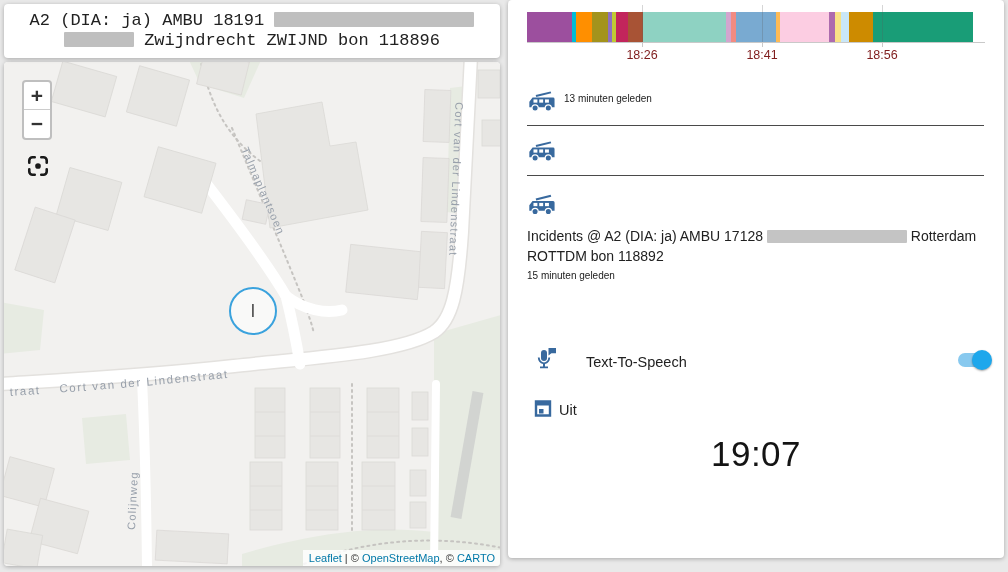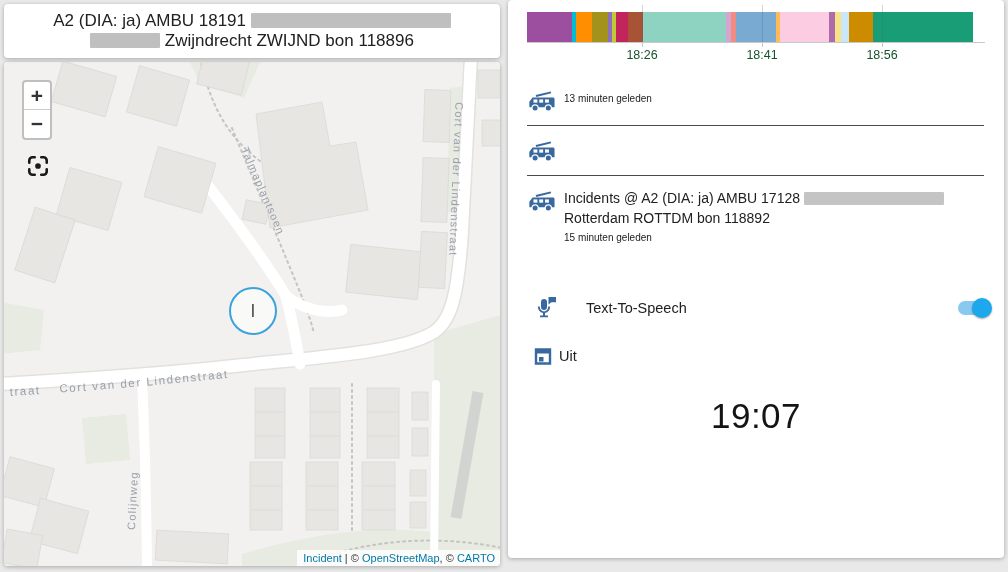--- a/index.html
+++ b/index.html
@@ -3,21 +3,21 @@
 <meta charset="utf-8">
 <style>
   * { margin:0; padding:0; box-sizing:border-box; }
   html,body { width:1008px; height:572px; overflow:hidden; background:#e9e9e9;
               font-family:"Liberation Sans", sans-serif; color:#212121; }
 
   .card { background:#fff; border-radius:4px; box-shadow:0 1px 4px rgba(0,0,0,.28); position:absolute; }
 
   
   #header-card { left:4px; top:4px; width:496px; height:54px; padding:7px 12px; 
-                 text-align:center; font-size:17px; line-height:20px; z-index:5;}
+                 text-align:center; font-size:17px; line-height:20px; z-index:5;font-family:Liberation Mono, monospace;}
   .redact { display:inline-block; height:14px; background:#c2c2c2; border-radius:1px;
             vertical-align:-2px; }
   #header-card .redact { height:15px; background:#bfbfbf; }
 
   
   #map-card { left:4px; top:62px; width:496px; height:504px; overflow:hidden; }
   #map-card svg.mapsvg { position:absolute; inset:0; }
   .street { font-size:11px; fill:#98a0ab; letter-spacing:1.2px; }
   .street.big { font-size:11.5px; letter-spacing:1.6px; }
 
@@ -40,33 +40,33 @@
   #right-card { left:508px; top:0; width:496px; height:558px; border-radius:4px; }
 
   #chart { margin:12px 31px 0 19px; position:relative; }
   #bar-area { position:relative; height:30px; }
   #timeline-bar { position:absolute; inset:0; display:flex; }
   #timeline-bar .seg { height:100%; }
   .grid { position:absolute; top:-7px; height:37px; width:1px; background:rgba(90,90,90,.25); z-index:2;}
   #axis { height:1px; background:#c9c9c9; width:calc(100% + 12px); }
   #axis-area { position:relative; height:25px; }
   .tickmark { position:absolute; top:0; width:1px; height:4px; background:#c9c9c9; }
-  .ticklabel { position:absolute; top:5px; transform:translateX(-50%); font-size:12.5px; color:#14532d; }
+  .ticklabel { position:absolute; top:5px; transform:translateX(-50%); font-size:12.5px; color:#7f1d1d; }
 
   #incident-list { margin-top:8px; }
   .incident { margin:0 20px 0 19px; padding:13px 0 12px 0; display:flex; gap:7px;
               border-bottom:1px solid #4a4a4a; cursor:pointer; }
-  .incident:last-child { border-bottom:none; }
+  .incident:last-child { border-bottom:none;flex-direction:column; }
   .incident .iicon { flex:0 0 30px; margin-top:1px; }
   .ibody { font-size:14px; line-height:19.5px; }
   .ibody .redact { height:13px; background:#c4c4c4; }
   .ago { font-size:10px; line-height:19.5px; }
 
   #controls { margin-top:24px; }
-  .ctl-row { display:flex; align-items:center; height:48px; padding:0 12px 0 25px; cursor:pointer; }
+  .ctl-row { display:flex; align-items:flex-end; height:48px; padding:0 12px 0 25px; cursor:pointer; }
   .ctl-row .cicon { width:26px; display:flex; }
   .ctl-row .clabel { margin-left:27px; font-size:14.5px; flex:1; }
   .ctl-value { font-size:14.5px; }
 
   .switch { width:36px; height:20px; position:relative; }
   .switch .track { position:absolute; left:2px; right:2px; top:3px; height:14px; border-radius:7px; background:#d6d6d6; }
   .switch .thumb { position:absolute; top:0; left:0; width:20px; height:20px; border-radius:50%;
                    background:#fafafa; box-shadow:0 1px 2px rgba(0,0,0,.35); }
   .switch.on .track { background:#88c9ef; }
   .switch.on .thumb { left:16px; background:#1da7ec; }
@@ -191,21 +191,21 @@
         <path d="M8 19 H6 a3 3 0 0 1 -3 -3 v-2"></path>
       </g>
       <circle cx="11" cy="11" r="2.6" fill="#1a1a1a"></circle>
     </svg>
   </div>
 
   <div id="map-marker">
     <span>I</span>
   </div>
 
-  <div id="attribution"><a href="#">Incident</a><span> | © </span><a href="#">OpenStreetMap</a><span>, © </span><a href="#">CARTO</a></div>
+  <div id="attribution"><a href="#">Leaflet</a><span> | © </span><a href="#">OpenStreetMap</a><span>, © </span><a href="#">CARTO</a></div>
 </div>
 
 <div id="right-card" class="card">
 
   <div id="chart">
     <div id="bar-area">
       <div id="timeline-bar">
           <div class="seg" style="flex-grow: 45; background: rgb(156, 79, 158);"></div>
           <div class="seg" style="flex-grow: 4; background: rgb(0, 188, 212);"></div>
           <div class="seg" style="flex-grow: 16; background: rgb(255, 143, 0);"></div>

